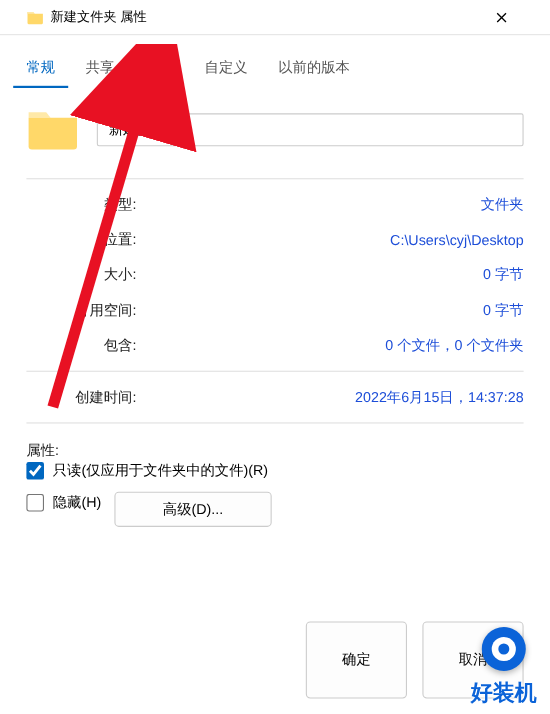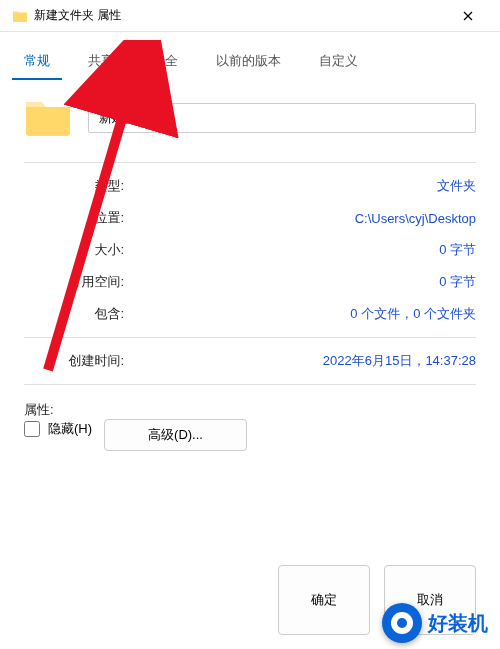--- a/index.html
+++ b/index.html
@@ -9,38 +9,38 @@
       background: #fff;
       width: 500px;
       height: 649px;
       position: relative;
       overflow: hidden;
     }
     .titlebar {
       display: flex;
       align-items: center;
       height: 32px;
-      padding: 0 12px;
+      padding: 0 24px;
       border-bottom: 1px solid #e5e5e5;
     }
     .titlebar .folder-icon {
       width: 16px; height: 16px;
       margin-right: 6px;
     }
     .titlebar .title { flex: 1; font-size: 12px; color: #000; }
     .titlebar .close {
       width: 40px; height: 28px;
       display: flex; align-items: center; justify-content: center;
       font-size: 14px; color: #000;
       cursor: pointer;
     }
     .tabs {
       display: flex;
       padding: 12px 12px 0 12px;
-      gap: 14px;
+      gap: 4px;
       font-size: 13px;
     }
     .tab {
       padding: 8px 12px;
       color: #555;
       cursor: pointer;
       border-bottom: 2px solid transparent;
     }
     .tab.active {
       color: #0067c0;
@@ -131,20 +131,21 @@
       cursor: pointer;
     }
     .watermark {
       position: absolute;
       bottom: 6px;
       right: 12px;
       display: flex;
       align-items: center;
       gap: 6px;
       pointer-events: none;
+      flex-direction: column;
     }
     .watermark .circle {
       width: 40px; height: 40px;
       border-radius: 50%;
       background: #0b63d8;
       display: flex; align-items: center; justify-content: center;
       box-shadow: 0 2px 6px rgba(0,0,0,0.3);
     }
     .watermark .inner {
       width: 22px; height: 22px;
@@ -185,22 +186,22 @@
     <svg viewBox="0 0 10 10" width="10" height="10">
         <path d="M1 1 L9 9 M9 1 L1 9" stroke="#000" stroke-width="1.2" fill="none"></path>
       </svg>
   </div>
 </div>
 
 <div class="tabs">
   <div class="tab active">常规</div>
   <div class="tab">共享</div>
   <div class="tab">安全</div>
+  <div class="tab">自定义</div>
   <div class="tab">以前的版本</div>
-  <div class="tab">自定义</div>
 </div>
 
 <div class="content">
   <div class="header-row">
     <span class="big-folder">
       <svg viewBox="0 0 48 40" width="48" height="40">
         <path fill="#ffe9a8" d="M2 4 h16 l4 5 H2 Z"></path>
         <path fill="#ffd869" d="M2 9 h44 v26 a3 3 0 0 1 -3 3 H5 a3 3 0 0 1 -3 -3 Z"></path>
       </svg>
     </span>
@@ -235,20 +236,24 @@
   <div class="row">
     <span class="label">创建时间:</span>
     <span class="value">2022年6月15日，14:37:28</span>
   </div>
 
   <hr class="divider">
 
   <div class="attrs-section">
     <span class="label">属性:</span>
     <div class="controls">
+      <div class="checkbox-row">
+        <input type="checkbox" checked="" style="">
+        <span>只读(仅应用于文件夹中的文件)(R)</span>
+      </div>
       <div class="adv-row">
         <div class="checkbox-row" style="margin-bottom:12px;">
           <input type="checkbox" style="">
           <span>隐藏(H)</span>
         </div>
         <button class="adv-btn">高级(D)...</button>
       </div>
     </div>
   </div>
 </div>

